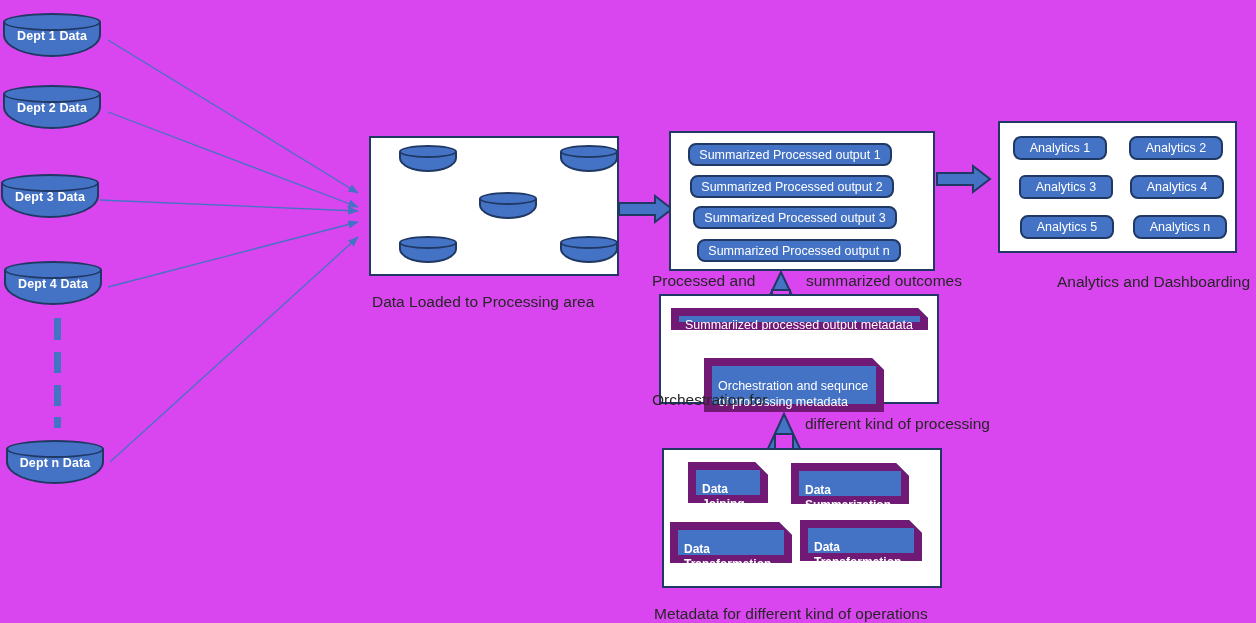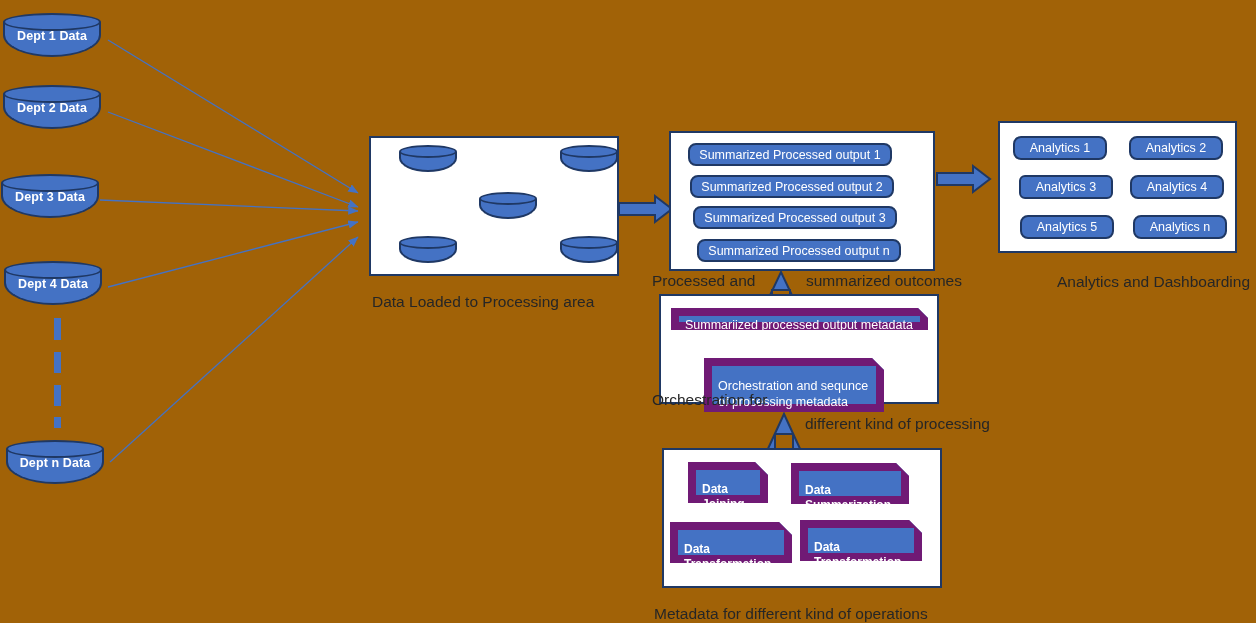--- a/index.html
+++ b/index.html
@@ -8,21 +8,21 @@
     padding: 0;
     background: #ffffff;
   }
   body {
     font-family: "Liberation Sans", sans-serif;
   }
   #canvas {
     position: relative;
     width: 1256px;
     height: 623px;
-    background: #a16207;
+    background: #d946ef;
     overflow: hidden;
   }
 
   
   .cyl {
     position: absolute;
   }
   .cyl .body {
     position: absolute;
     left: 0; right: 0;

